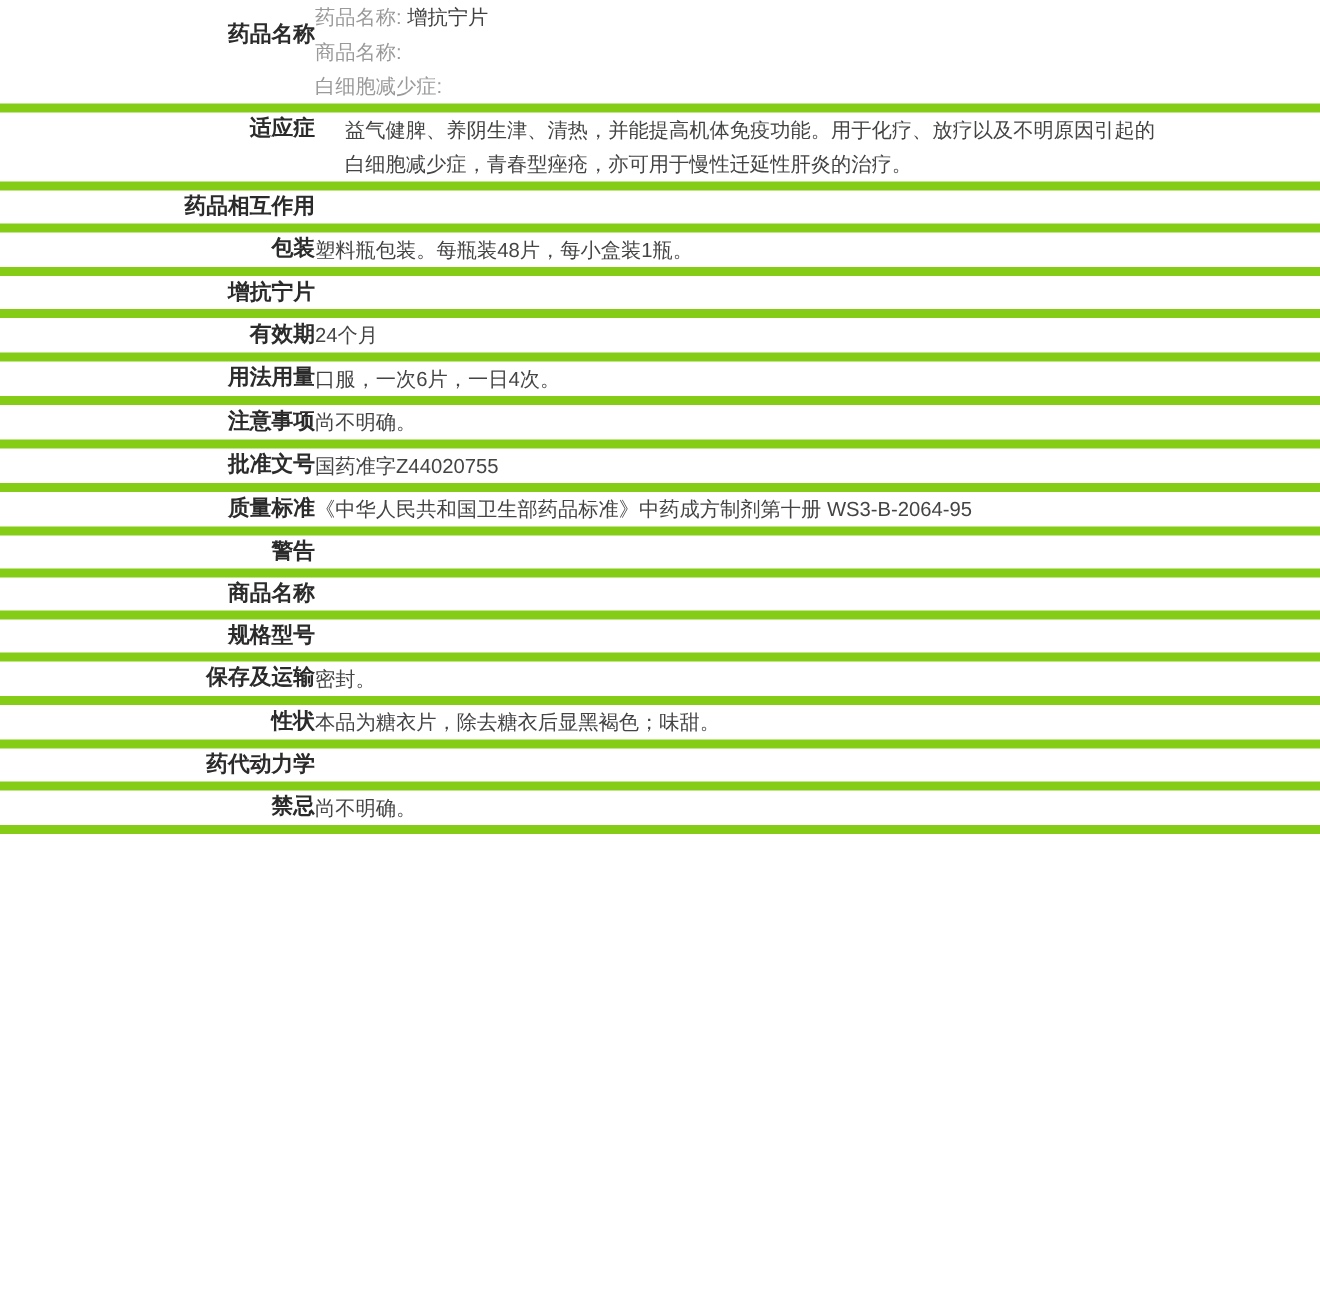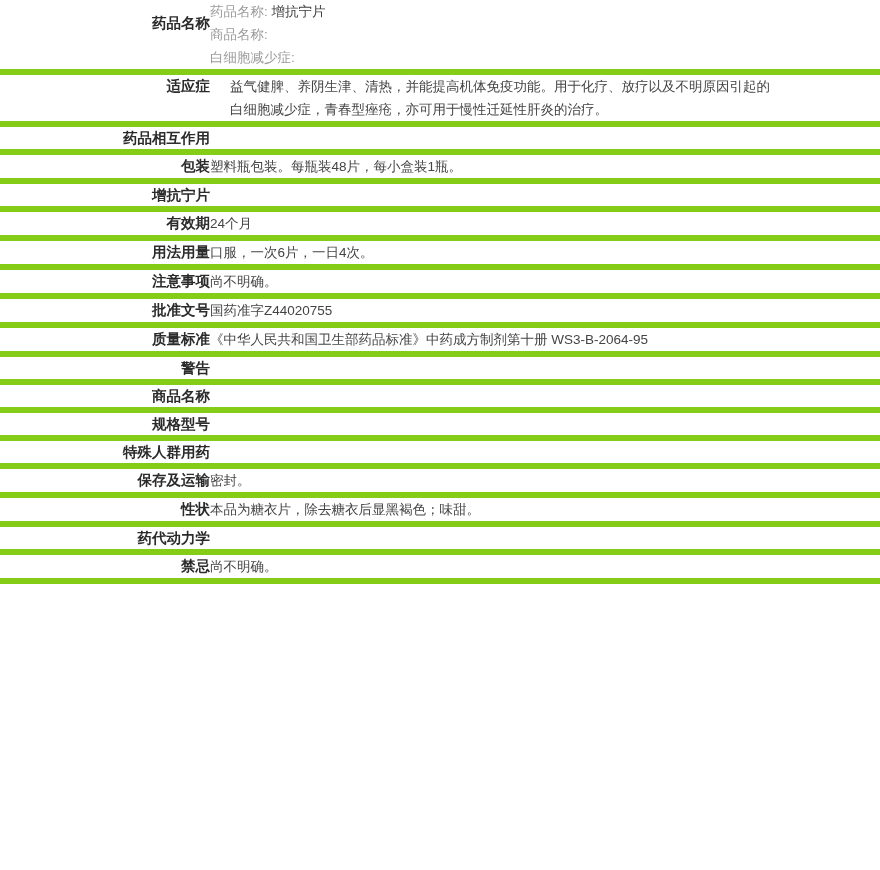--- a/index.html
+++ b/index.html
@@ -155,24 +155,20 @@
       <tr>
         <td class="label">商品名称</td>
         <td class="value"></td>
       </tr>
 
       <tr>
         <td class="label">规格型号</td>
         <td class="value"></td>
       </tr>
 
-      <tr>
-        <td class="label">特殊人群用药</td>
-        <td class="value"></td>
-      </tr>
 
       <tr>
         <td class="label">保存及运输</td>
         <td class="value">密封。</td>
       </tr>
 
       <tr>
         <td class="label">性状</td>
         <td class="value">本品为糖衣片，除去糖衣后显黑褐色；味甜。</td>
       </tr>

